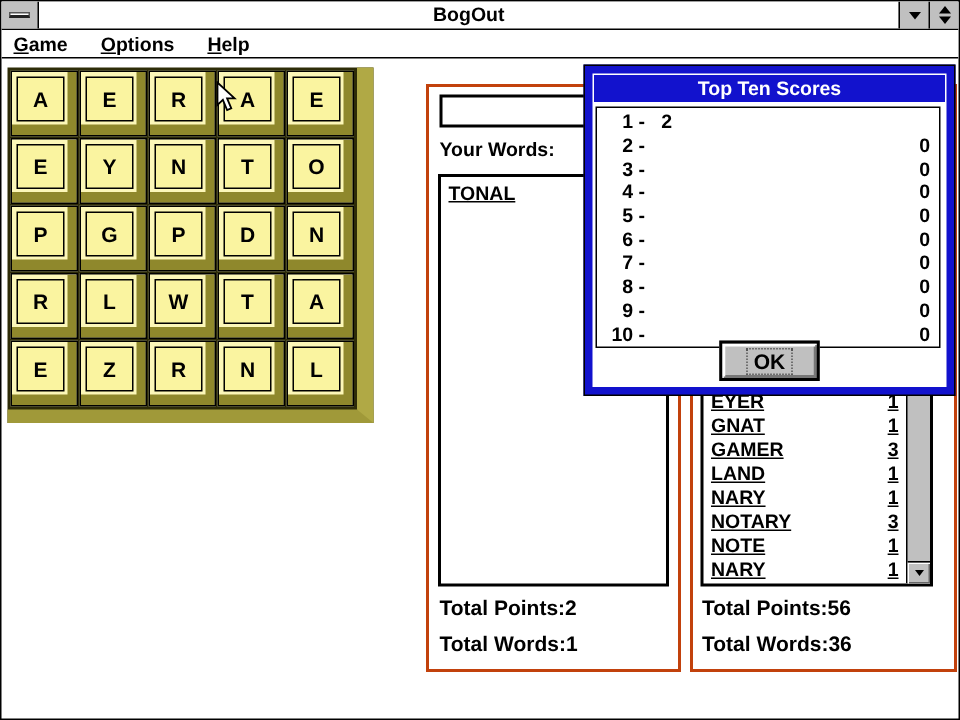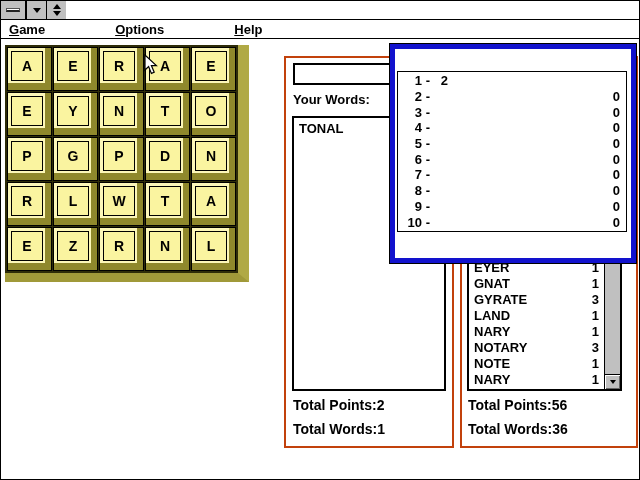--- a/index.html
+++ b/index.html
@@ -17,42 +17,42 @@
   #sysbox .bar { width:14px; height:4px; background:#fff; border:1px solid #555; border-bottom:2px solid #222; }
   #window-title { flex:1; text-align:center; font-size:13px; line-height:18px; }
   .tb-btn { width:20px; background:#c0c0c0; border-left:1px solid #000;
     display:flex; flex-direction:column; align-items:center; justify-content:center; }
   .tri-dn { width:0; height:0; border:4px solid transparent; border-top:5px solid #000; border-bottom:none; }
   .tri-up { width:0; height:0; border:4px solid transparent; border-bottom:5px solid #000; border-top:none; }
   .gap2 { height:2px; }
   
   #menubar { position:absolute; top:19px; left:0; width:638px; height:19px;
     background:#fff; border-bottom:1px solid #000; display:flex; align-items:center;
-    padding-left:8px; font-size:13px;gap:48px; }
+    padding-left:8px; font-size:13px; }
   .menu-item { margin-right:22px; cursor:default; }
   .menu-item .u { text-decoration:underline; }
   
   #board { position:absolute; left:4px; top:44px; background:#2e2c08; padding:2px;
     display:grid; grid-template-columns:repeat(5,45px); grid-auto-rows:44px; gap:1px;
     border-right:11px solid #b0a945; border-bottom:9px solid #a09939; }
   .key { background:#fcf7b8; border:1px solid #000; box-shadow:inset -6px -7px 0 #8f882c;
     padding:3px 8px 9px 3px; display:flex; }
   .key-face { flex:1; border:1px solid #000; background:#faf4a0;
     display:flex; align-items:center; justify-content:center; font-size:14px; }
   
   .panel { position:absolute; background:#fff; border:2px solid #c2410c; }
   #player-panel { left:283px; top:55px; width:170px; height:392px; }
   #computer-panel { left:459px; top:55px; width:178px; height:392px; }
   #word-input { position:absolute; left:7px; top:5px; width:153px; height:22px;
     border:2px solid #000; background:#fff; font:700 13px "Liberation Sans",sans-serif; padding:0 3px; outline:none; }
   .panel-label { position:absolute; left:7px; top:34px; font-size:13px; }
   .listbox { position:absolute; border:2px solid #000; background:#fff; overflow:hidden; }
   #player-list { left:6px; top:58px; width:154px; height:275px; padding:3px 5px; }
   #computer-list { left:5px; top:58px; width:155px; height:275px; }
-  .word-row { display:flex; justify-content:space-between; height:16px; font-size:13px; line-height:16px; }
+  .word-row { display:flex; justify-content:space-between; height:16px; font-size:13px; line-height:16px;text-decoration:underline; }
   #computer-words { position:absolute; left:5px; right:21px; bottom:1px; }
   
   #vscroll { position:absolute; top:0; bottom:0; right:0; width:16px;
     background:#c0c0c0; border-left:1px solid #000; }
   #scroll-down { position:absolute; bottom:0; left:0; width:15px; height:15px;
     background:#c0c0c0; border-top:1px solid #000;
     box-shadow:inset 1px 1px 0 #fff, inset -1px -1px 0 #666;
     display:flex; align-items:center; justify-content:center; }
   .total-row { position:absolute; display:flex; justify-content:flex-start;
     font-size:14px; width:134px; }
@@ -81,20 +81,21 @@
 </style>
 </head>
 <body>
 
 <div id="screen">
 
   <div id="titlebar">
     <div id="sysbox">
       <div class="bar"></div>
     </div>
+    <div id="window-title">BogOut</div>
     <div class="tb-btn">
       <div class="tri-dn"></div>
     </div>
     <div class="tb-btn">
       <div class="tri-up"></div>
       <div class="gap2"></div>
       <div class="tri-dn"></div>
     </div>
   </div>
 
@@ -205,21 +206,21 @@
       <div id="computer-words">
         <div class="word-row">
             <span>EYER</span>
             <span>1</span>
           </div>
         <div class="word-row">
             <span>GNAT</span>
             <span>1</span>
           </div>
         <div class="word-row">
-            <span>GYRATE</span>
+            <span>GAMER</span>
             <span>3</span>
           </div>
         <div class="word-row">
             <span>LAND</span>
             <span>1</span>
           </div>
         <div class="word-row">
             <span>NARY</span>
             <span>1</span>
           </div>
@@ -247,20 +248,21 @@
       <span>56</span>
     </div>
     <div class="total-row tw">
       <span>Total Words:</span>
       <span>36</span>
     </div>
   </div>
 
   <div id="dialog">
     <div id="dialog-body">
+      <div id="dialog-title">Top Ten Scores</div>
       <div id="score-list">
         <div class="score-row">
             <span class="rank">1 -</span>
             <span class="pts">2</span>
           </div>
         <div class="score-row">
             <span class="rank">2 -</span>
             <span class="name"></span>
             <span class="pts">0</span>
           </div>
@@ -297,20 +299,23 @@
         <div class="score-row">
             <span class="rank">9 -</span>
             <span class="name"></span>
             <span class="pts">0</span>
           </div>
         <div class="score-row">
             <span class="rank">10 -</span>
             <span class="name"></span>
             <span class="pts">0</span>
           </div>
+      </div>
+      <div id="ok-button">
+        <span class="focus">OK</span>
       </div>
     </div>
   </div>
 
   <svg id="cursor" width="14" height="21" viewBox="0 0 14 21">
     <path d="M1,1 L1,16 L4.6,12.6 L7.4,19.4 L10.2,18.2 L7.4,11.6 L12.4,11.6 Z" fill="#fff" stroke="#000" stroke-width="1.2"></path>
   </svg>
 
 </div>
 

